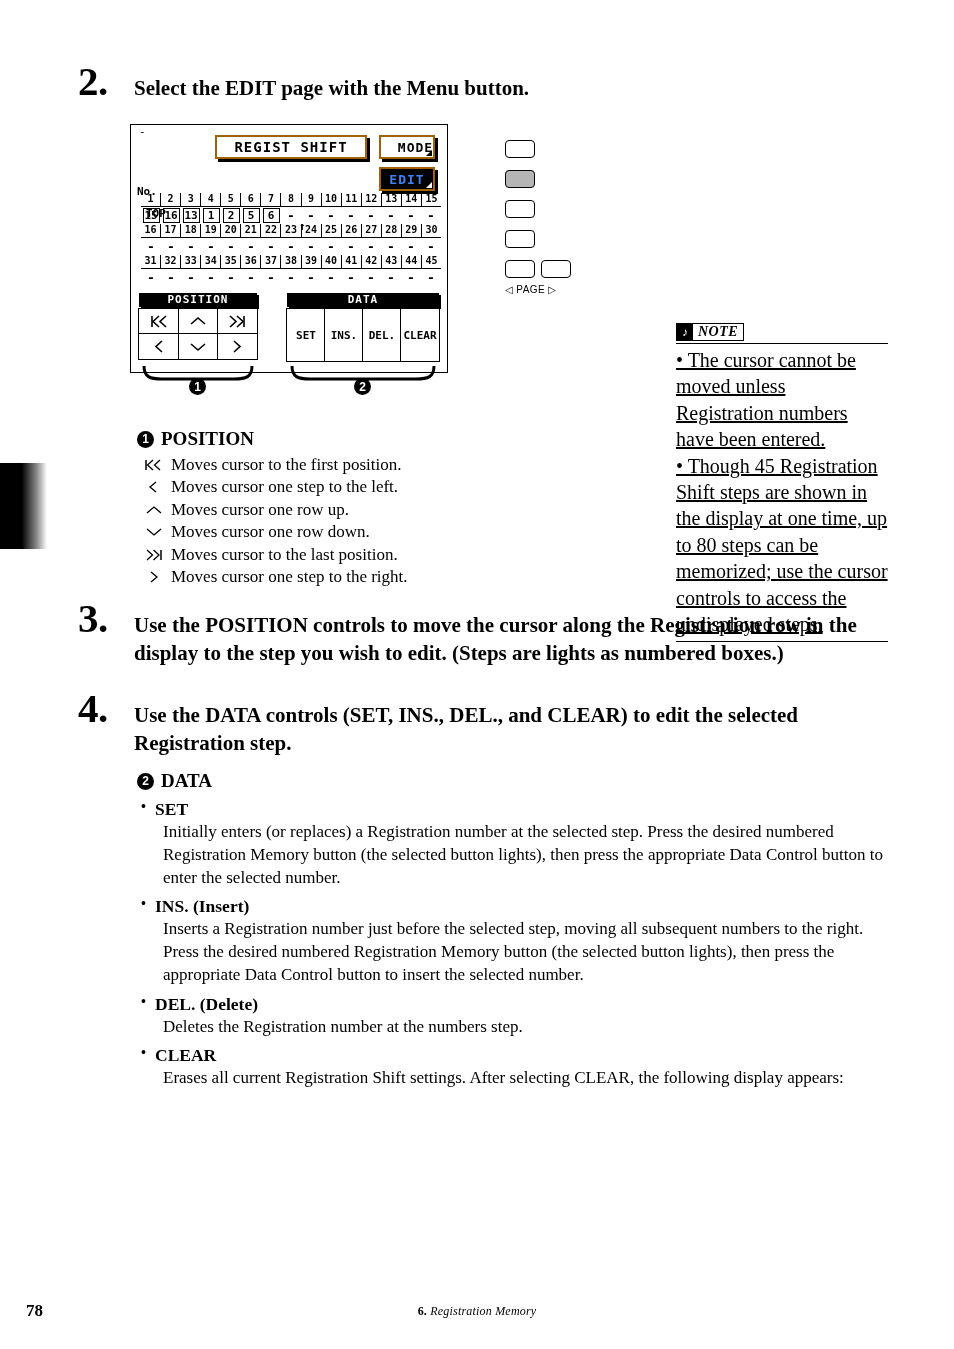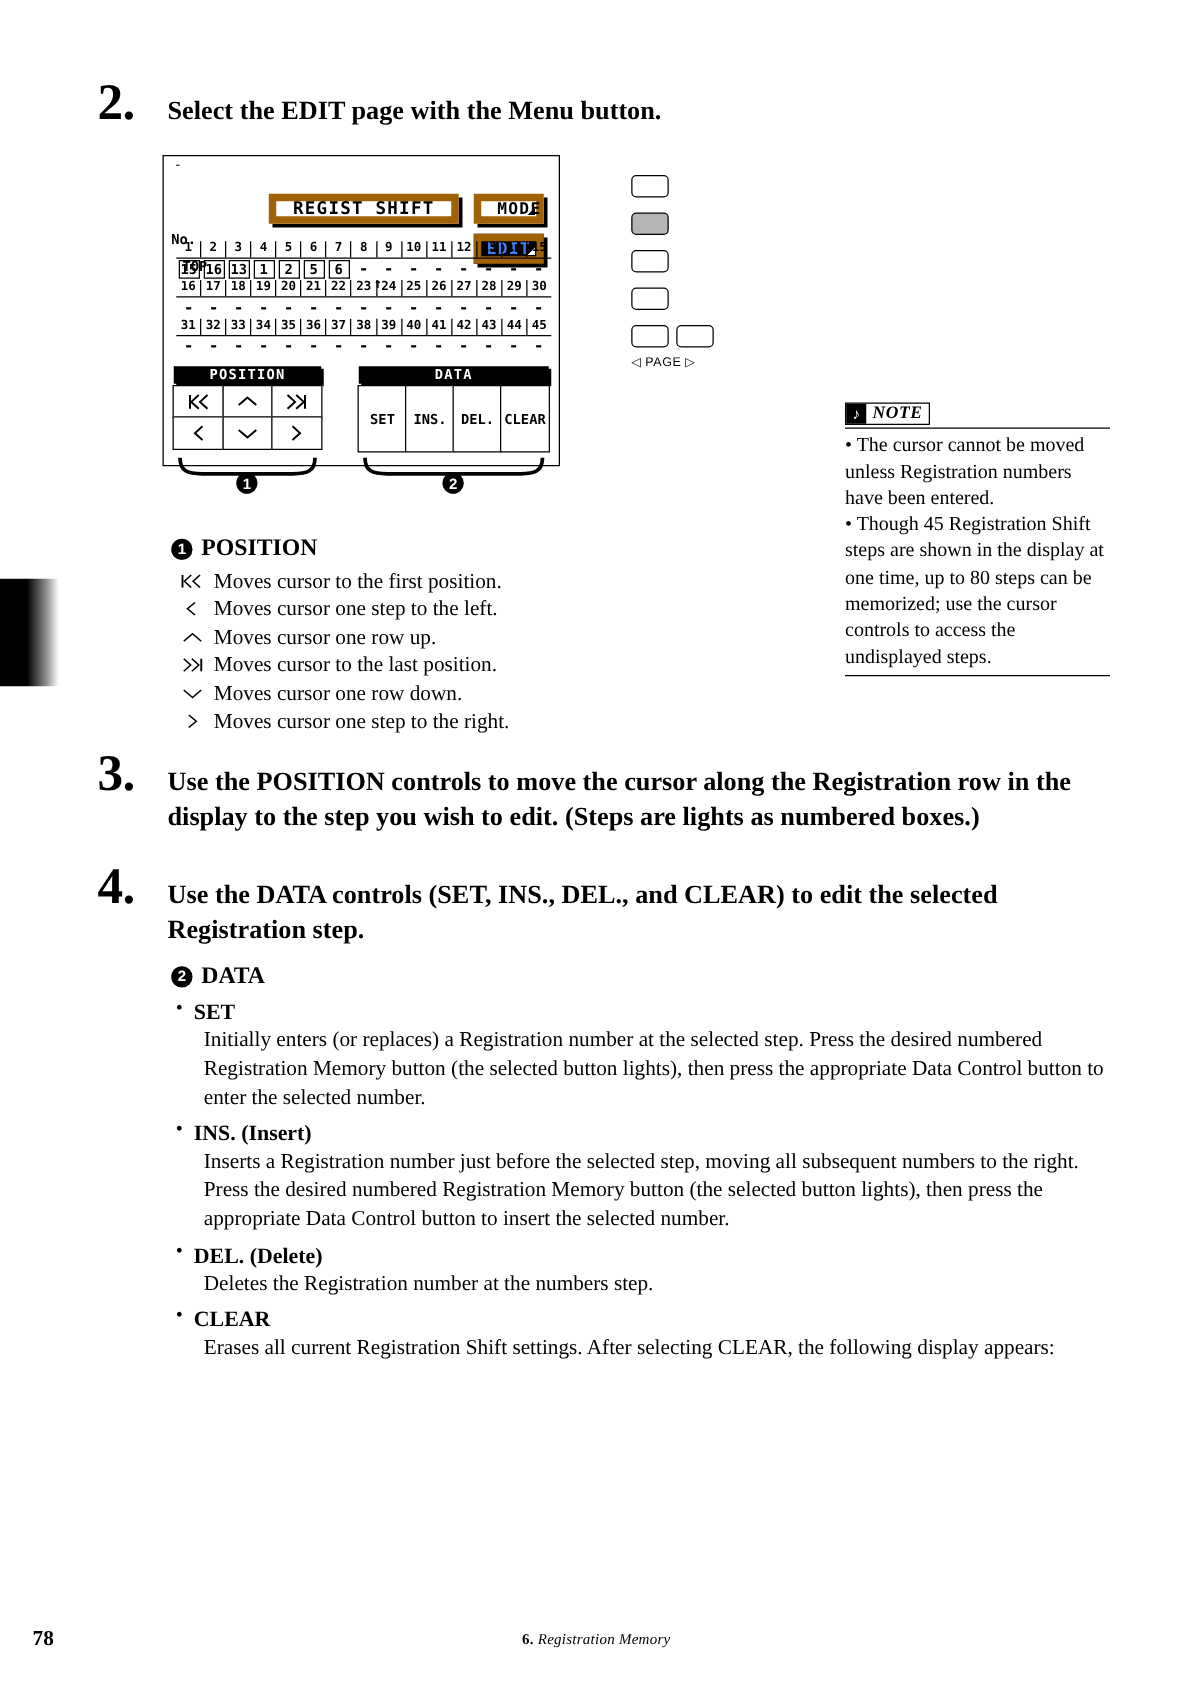--- a/index.html
+++ b/index.html
@@ -73,30 +73,29 @@
     left: 8px;
     top: 3px;
     font-family: "DejaVu Sans Mono", monospace;
     font-size: 11px;
     line-height: 8px;
   }
 
   .btn3d {
     position: absolute;
     background: #fff;
-    border: 6px solid #a16207;
+    border: 2px solid #a16207;
     box-sizing: border-box;
     box-shadow: 3px 3px 0 #000;
     font-family: "DejaVu Sans Mono", monospace;
     font-weight: bold;
     display: flex;
     align-items: center;
     justify-content: center;
     letter-spacing: 1px;
-    margin-top: 20px;
   }
   .btn3d.inverted {
     background: #000;
     color: #3b82f6;
   }
   #regist-shift-btn {
     left: 84px; top: 10px; width: 152px; height: 24px; font-size: 14px;
   }
   #mode-btn {
     left: 248px; top: 10px; width: 56px; height: 24px; font-size: 13px; padding-left: 17px;
@@ -309,23 +308,24 @@
     display: flex;
     align-items: center;
     letter-spacing: 0.5px;
   }
   .note-rule-top {
     border-top: 1.5px solid #000;
     margin-top: 2px;
   }
   .note-body {
     font-family: "Liberation Serif", serif;
-    font-size: 16px;
+    font-size: 20px;
     line-height: 1.32;
     padding: 3px 0 4px 0;
+    text-decoration: underline;
   }
   .note-rule-bottom { border-top: 1.5px solid #000; }
   .note-body p { margin: 0; }
 
   
   .sec { position: absolute; }
   .sec-title {
     display: flex;
     align-items: center;
     gap: 7px;
@@ -773,35 +773,35 @@
         <svg width="24" height="14" viewBox="0 0 24 14">
           <path d="M5 10 L12 4 L19 10" stroke="#000" stroke-width="1.3" fill="none"></path>
         </svg>
       </span>
       <span>Moves cursor one row up.</span>
     </div>
 
     <div class="pos-item">
       <span class="pos-glyph">
         <svg width="24" height="14" viewBox="0 0 24 14">
+          <path d="M5 4 L12 10 L19 4" stroke="#000" stroke-width="1.3" fill="none"></path>
+        </svg>
+      </span>
+      <span>Moves cursor one row down.</span>
+    </div>
+
+    <div class="pos-item">
+      <span class="pos-glyph">
+        <svg width="24" height="14" viewBox="0 0 24 14">
           <path d="M5 2 L10.5 7 L5 12" stroke="#000" stroke-width="1.3" fill="none"></path>
           <path d="M11.5 2 L17 7 L11.5 12" stroke="#000" stroke-width="1.3" fill="none"></path>
           <path d="M19 2 L19 12" stroke="#000" stroke-width="1.5" fill="none"></path>
         </svg>
       </span>
       <span>Moves cursor to the last position.</span>
-    </div>
-
-    <div class="pos-item">
-      <span class="pos-glyph">
-        <svg width="24" height="14" viewBox="0 0 24 14">
-          <path d="M5 4 L12 10 L19 4" stroke="#000" stroke-width="1.3" fill="none"></path>
-        </svg>
-      </span>
-      <span>Moves cursor one row down.</span>
     </div>
 
     <div class="pos-item">
       <span class="pos-glyph">
         <svg width="24" height="14" viewBox="0 0 24 14">
           <path d="M9 2 L15 7 L9 12" stroke="#000" stroke-width="1.3" fill="none"></path>
         </svg>
       </span>
       <span>Moves cursor one step to the right.</span>
     </div>

